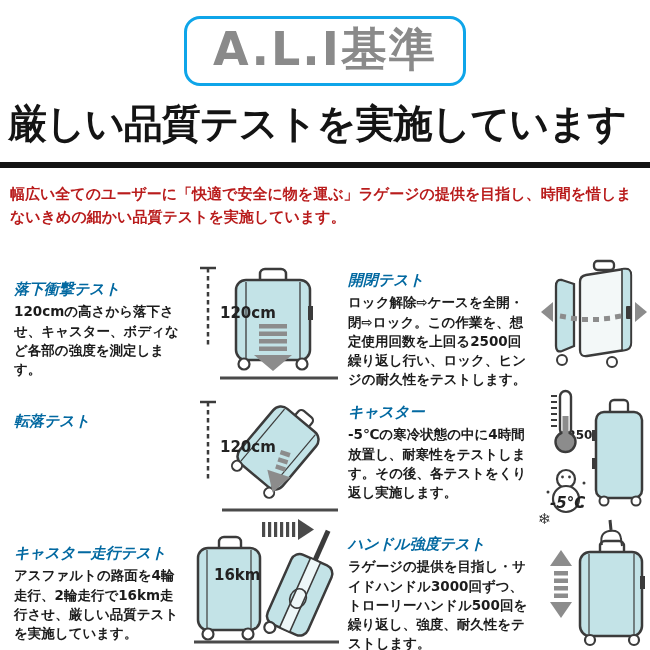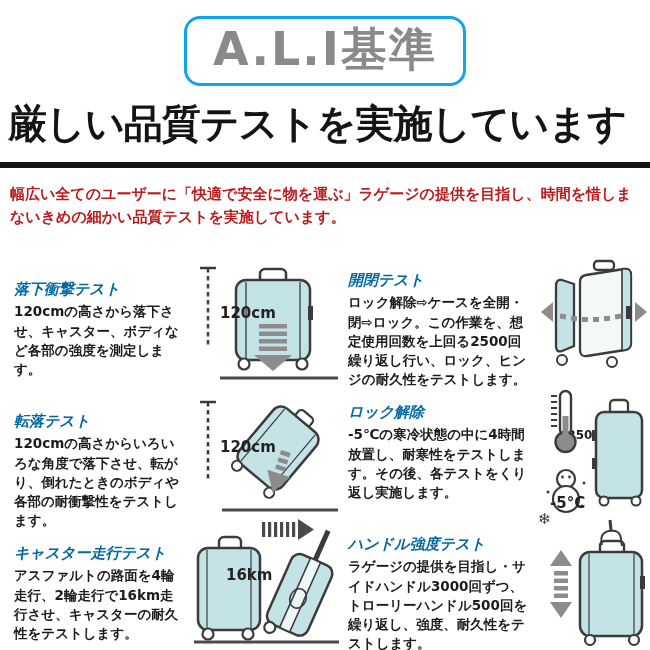--- a/index.html
+++ b/index.html
@@ -33,23 +33,23 @@
   .test-title{margin:0 0 3px;font-size:15px;font-weight:800;color:#0369a1;letter-spacing:0;font-style:italic;}
   .test-body{margin:0;font-size:13.5px;font-weight:600;color:#1c1c1c;line-height:1.42;}
   .cell-illus{position:relative;box-sizing:border-box;}
   .cell-illus.col4{padding-left:4px;}
   .illus-label{
     position:absolute;font-weight:800;color:#222;font-size:15px;white-space:nowrap;margin-top:48px;
   }
   .lbl-120-1{left:28px;top:2px;}
   .lbl-2500{left:50%;transform:translateX(-50%);top:125px;font-size:12px;}
   .lbl-120-2{left:28px;top:4px;}
-  .lbl-minus5{left:14px;top:60px;}
+  .lbl-minus5{left:14px;top:60px;font-style:italic;}
   .lbl-snowflake{left:2px;top:76px;font-size:15px;font-weight:400;color:#3b3b3b;}
-  .lbl-16km{left:34px;top:0px;}
+  .lbl-16km{left:22px;top:0px;}
   .lbl-3000{left:0px;top:96px;font-size:12px;}
   svg{display:block;}
 </style>
 </head>
 <body>
 
 <div class="badge-wrap">
   <div class="badge">A.L.I基準</div>
 </div>
 
@@ -115,21 +115,20 @@
         <rect x="53" y="63" width="6" height="5"></rect>
         <rect x="64" y="62" width="6" height="5" transform="rotate(-4 67 64)"></rect>
         <rect x="75" y="60" width="6" height="5" transform="rotate(-8 78 62)"></rect>
       </g>
     </svg>
     <span class="illus-label lbl-2500">2500回</span>
   </div>
 
   <div class="cell-text">
     <h3 class="test-title">転落テスト</h3>
-    <p class="test-body">120cmの高さからいろいろな角度で落下させ、転がり、倒れたときのボディや各部の耐衝撃性をテストします。</p>
   </div>
   <div class="cell-illus">
     <span class="illus-label lbl-120-2">120cm</span>
     <svg viewBox="0 0 148 130" width="148" height="130">
       <g stroke="#3b3b3b">
         <line x1="16" y1="16" x2="16" y2="96" stroke-width="2.5" stroke-dasharray="4.5 3.5"></line>
         <line x1="8" y1="16" x2="24" y2="16" stroke-width="2.5"></line>
       </g>
       <g transform="rotate(40 86 62)">
         <rect x="58" y="26" width="56" height="72" rx="10" fill="#c3e3e7" stroke="#3b3b3b" stroke-width="2.5"></rect>
@@ -143,21 +142,21 @@
         <rect x="79" y="64" width="10" height="4.5"></rect>
         <rect x="79" y="71.5" width="10" height="4.5"></rect>
         <rect x="79" y="79" width="10" height="4.5"></rect>
         <polygon points="72,87 96,87 84,107"></polygon>
       </g>
       <line x1="30" y1="124" x2="146" y2="124" stroke="#4a4a4a" stroke-width="3"></line>
     </svg>
   </div>
 
   <div class="cell-text col2">
-    <h3 class="test-title">ロック解除</h3>
+    <h3 class="test-title">キャスター</h3>
     <p class="test-body">-5℃の寒冷状態の中に4時間放置し、耐寒性をテストします。その後、各テストをくり返し実施します。</p>
   </div>
   <div class="cell-illus col4">
     <svg viewBox="0 0 108 130" width="108" height="130">
       <g>
         <line x1="11" y1="10" x2="17" y2="10" stroke="#3b3b3b" stroke-width="2"></line>
         <line x1="11" y1="16" x2="17" y2="16" stroke="#3b3b3b" stroke-width="2"></line>
         <line x1="11" y1="22" x2="17" y2="22" stroke="#3b3b3b" stroke-width="2"></line>
         <line x1="11" y1="28" x2="17" y2="28" stroke="#3b3b3b" stroke-width="2"></line>
         <line x1="11" y1="34" x2="17" y2="34" stroke="#3b3b3b" stroke-width="2"></line>
@@ -183,21 +182,21 @@
         <circle cx="64" cy="115" r="4.5" fill="#fff" stroke="#3b3b3b" stroke-width="2"></circle>
         <circle cx="96" cy="115" r="4.5" fill="#fff" stroke="#3b3b3b" stroke-width="2"></circle>
       </g>
     </svg>
     <span class="illus-label lbl-minus5">-5°C</span>
     <span class="illus-label lbl-snowflake">❄</span>
   </div>
 
   <div class="cell-text">
     <h3 class="test-title">キャスター走行テスト</h3>
-    <p class="test-body">アスファルトの路面を4輪走行、2輪走行で16km走行させ、キャスターの耐久性をテストします。</p>
+    <p class="test-body">アスファルトの路面を4輪走行、2輪走行で16km走行させ、厳しい品質テストを実施しています。</p>
   </div>
   <div class="cell-illus">
     <span class="illus-label lbl-16km">16km</span>
     <svg viewBox="0 0 148 130" width="148" height="130">
       <g fill="#4a4a4a">
         <rect x="70" y="4" width="3.2" height="15"></rect>
         <rect x="76" y="4" width="3.2" height="15"></rect>
         <rect x="82" y="4" width="3.2" height="15"></rect>
         <rect x="88" y="4" width="3.2" height="15"></rect>
         <rect x="94" y="4" width="3.2" height="15"></rect>

